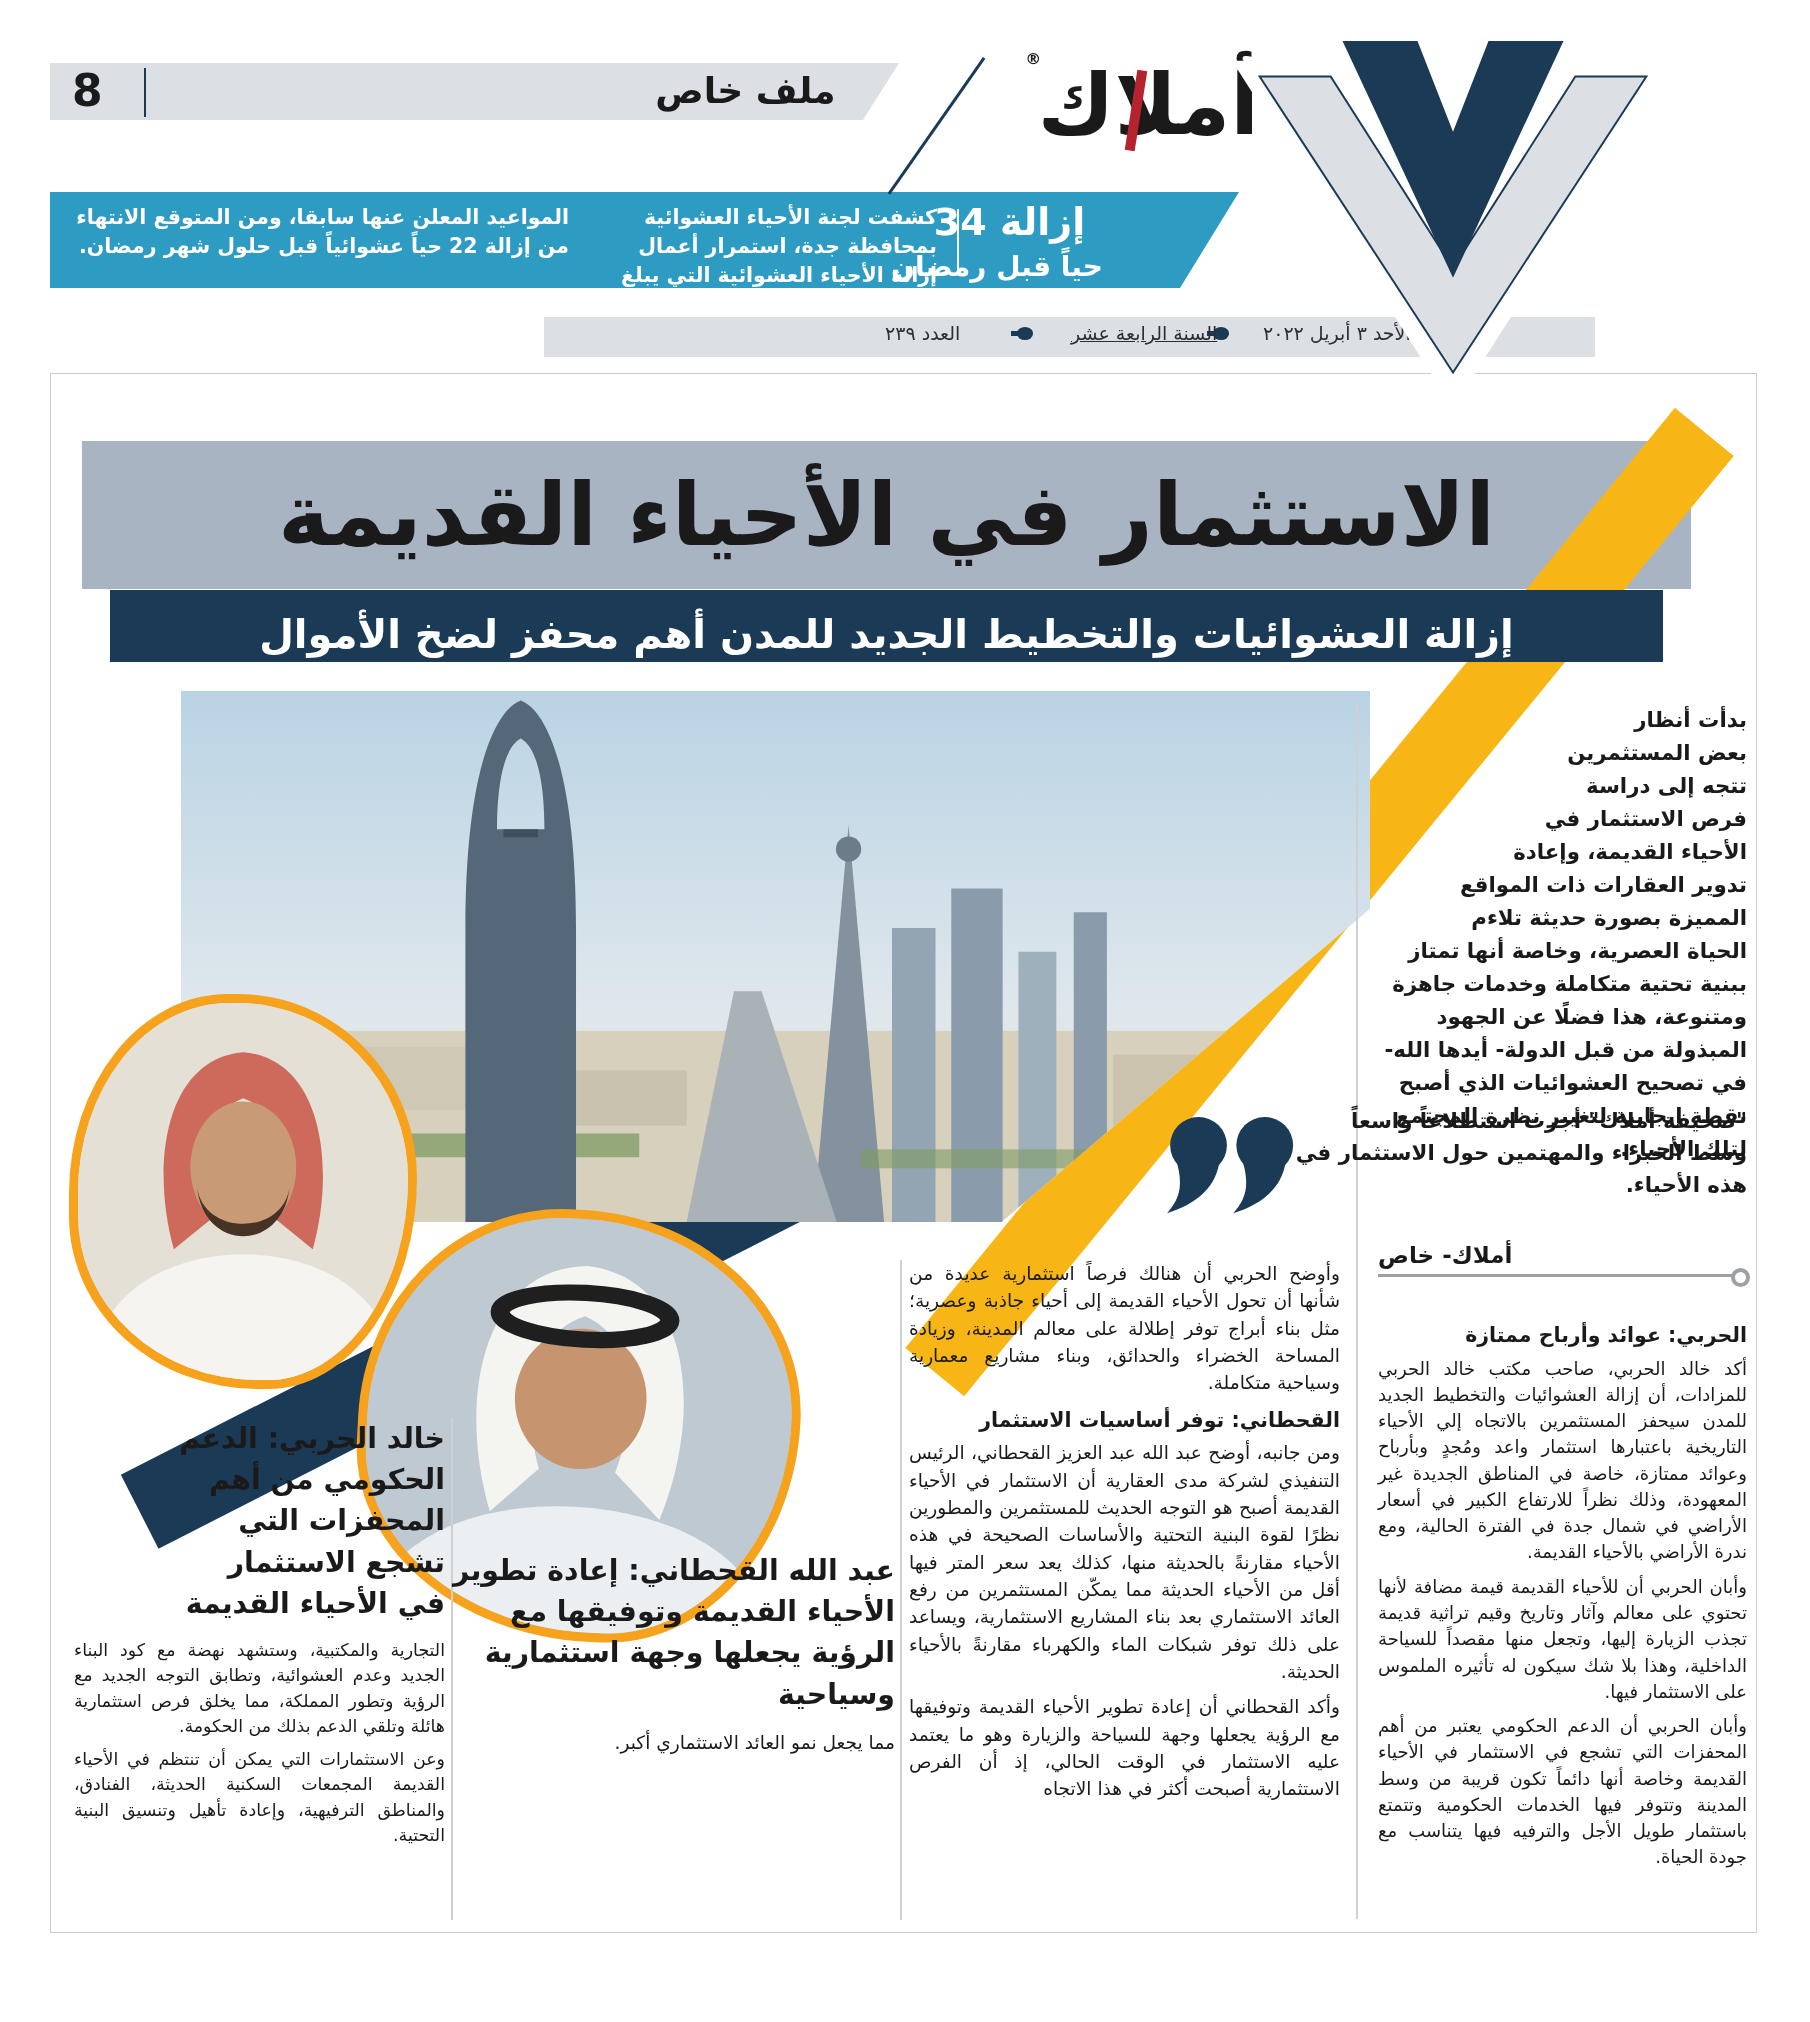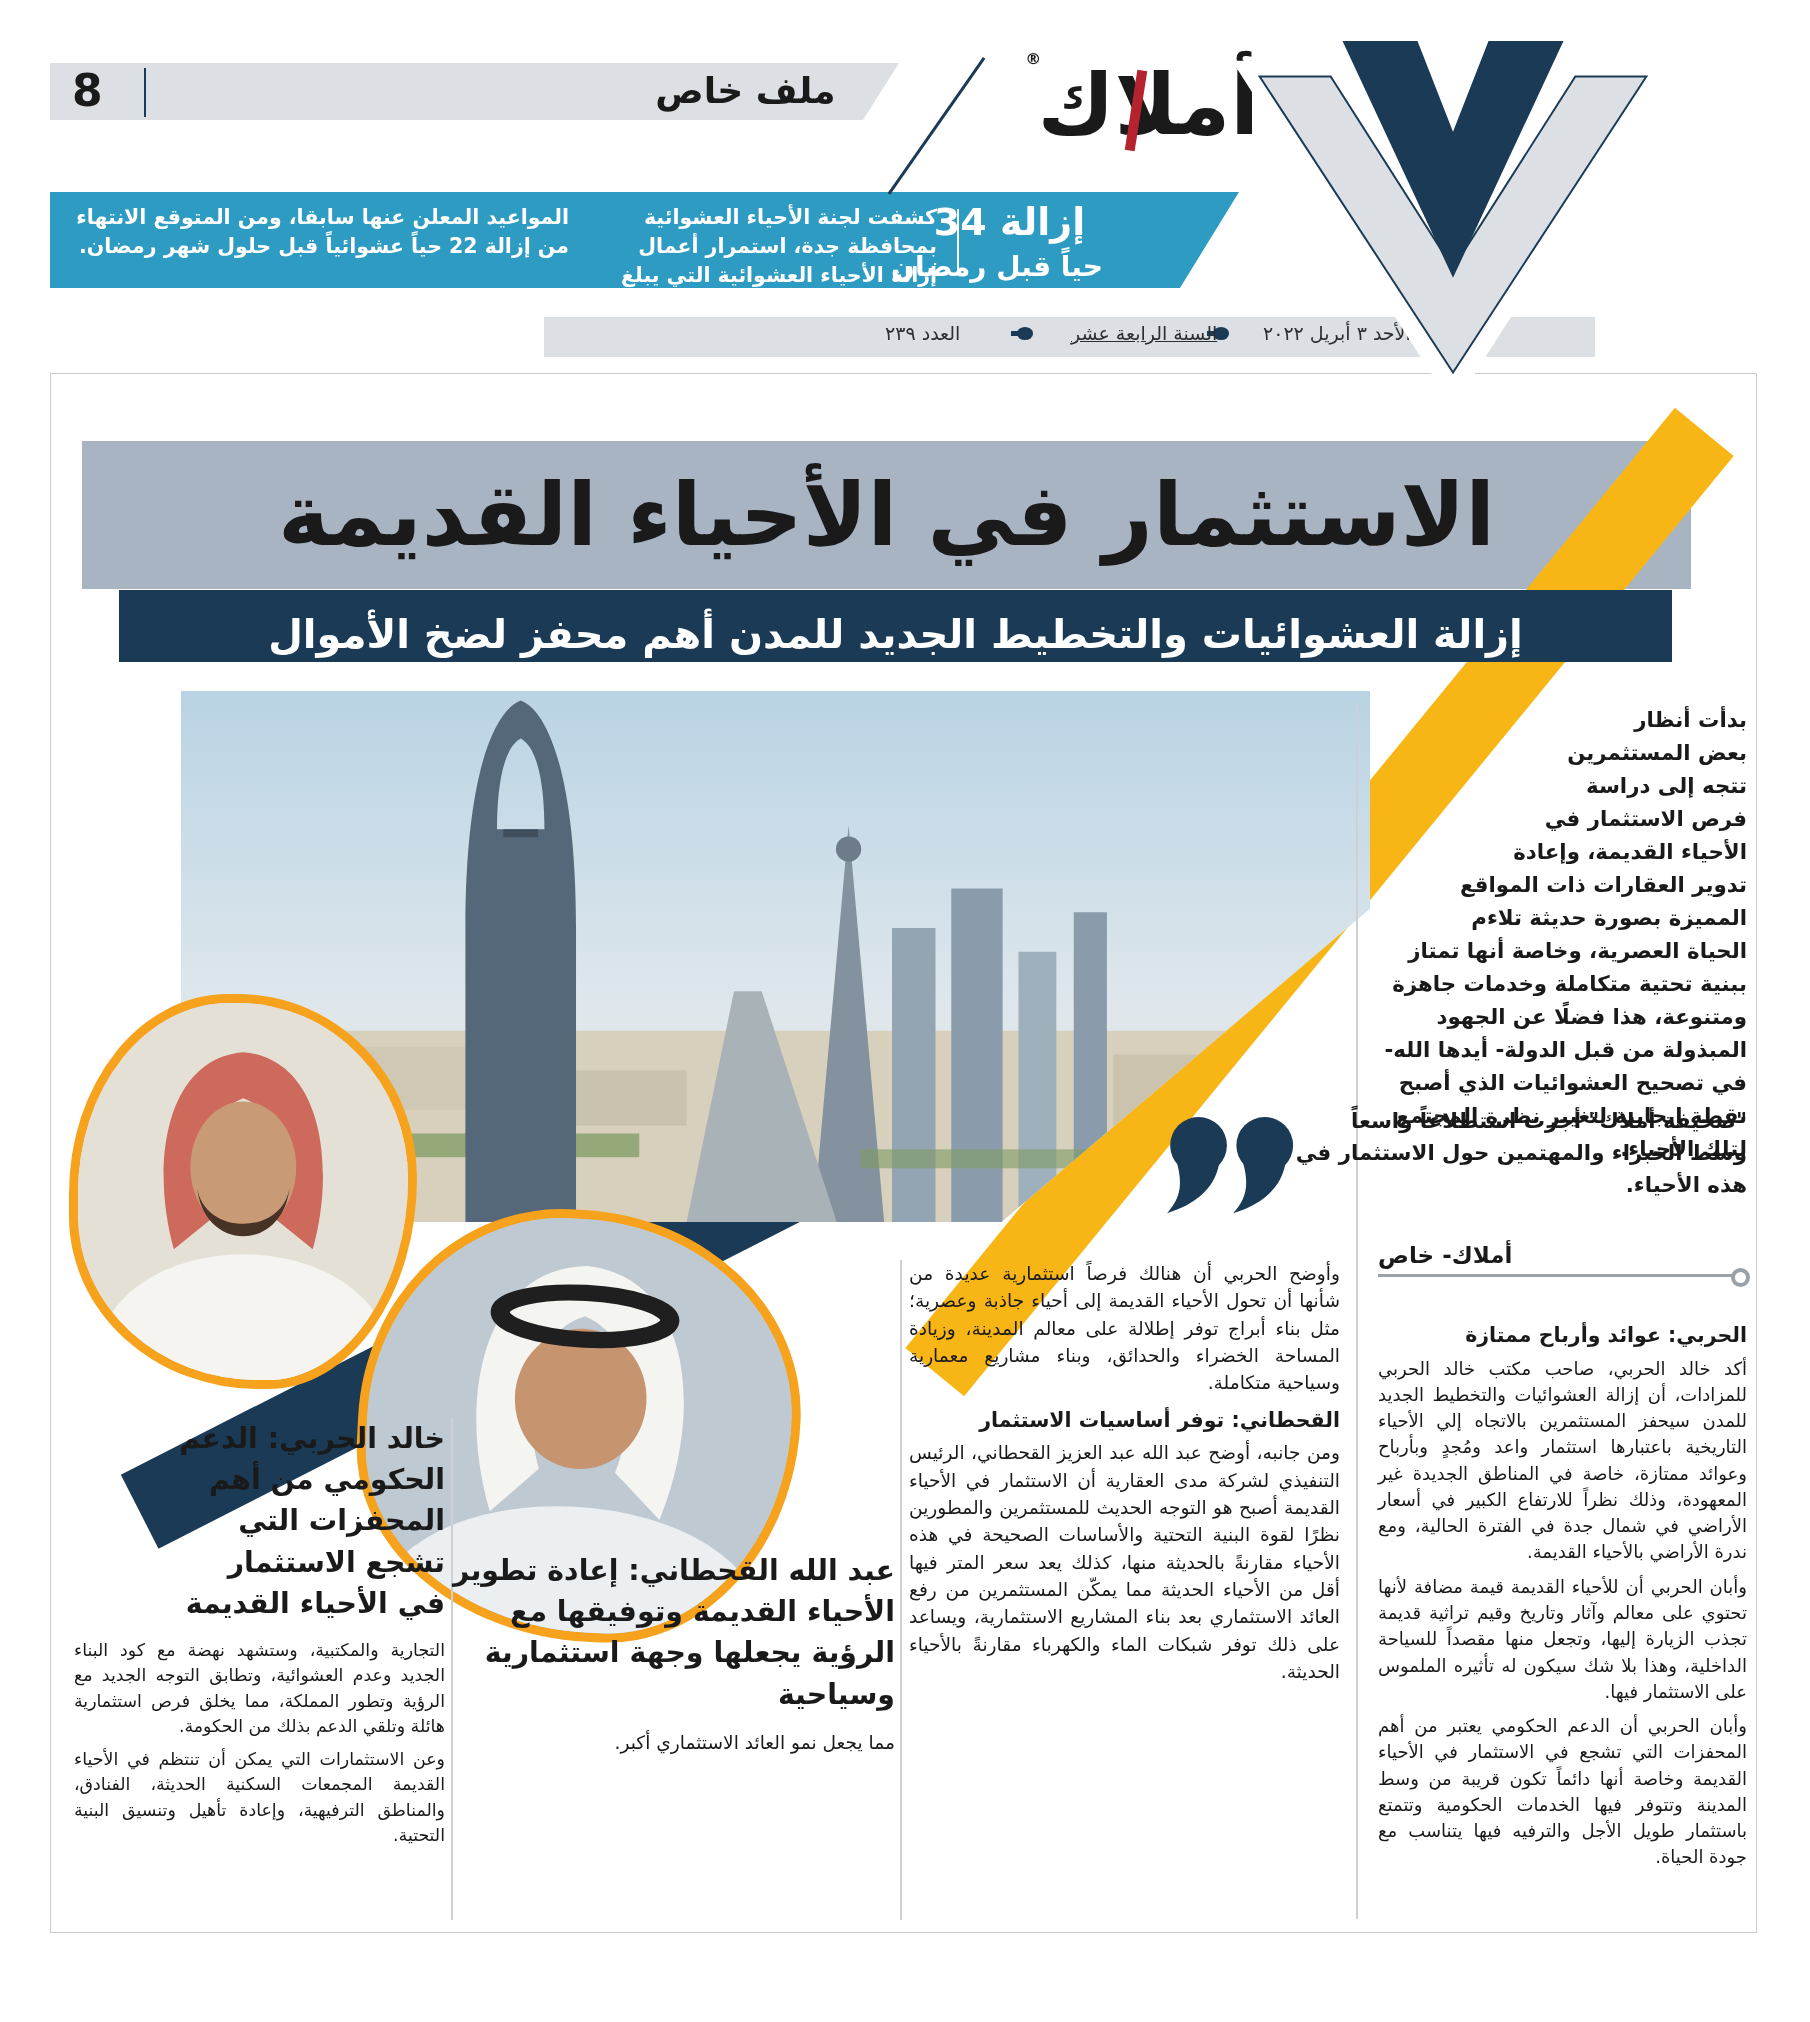--- a/index.html
+++ b/index.html
@@ -32,21 +32,21 @@
   
   .dateband{left:545px;top:317px;width:1051px;height:40px;background:var(--lightgray);z-index:1;}
   .dl{font-size:19px;color:#2b2f33;z-index:2;}
   .dot{width:16px;height:12.6px;background:var(--navy);border-radius:50%;z-index:2;}
   .dot:after{content:"";position:absolute;left:-6.3px;top:4px;width:8px;height:4.7px;background:var(--navy);}
   
   .frame{left:51px;top:373px;width:1705px;height:1558px;border:1.6px solid #c7ccd1;z-index:0;}
   .hlbg{left:83px;top:441px;width:1609px;height:148px;background:var(--steel);z-index:2;}
   .ystripe{left:713px;top:864px;width:1215px;height:76px;background:var(--yellow);transform:rotate(-50.7deg);z-index:2;}
   .headline{left:83px;top:441px;width:1609px;height:148px;text-align:center;font-size:87px;font-weight:bold;line-height:148px;z-index:4;white-space:nowrap;}
-  .subbar{left:120px;top:590px;width:1553px;height:72px;background:var(--navy);z-index:3;}
+  .subbar{left:111px;top:590px;width:1553px;height:72px;background:var(--navy);z-index:3;}
   .subhead{position:absolute;left:0;top:0;width:100%;height:100%;text-align:center;color:#fff;font-size:40px;font-weight:bold;line-height:88px;white-space:nowrap;}
   
   .photo{left:182px;top:691px;width:1189px;height:531px;z-index:3;clip-path:polygon(0 0,100% 0,100% 41%,69% 100%,0 100%);}
   .navstripe{left:95px;top:1280px;width:838px;height:83px;background:var(--navy);transform:rotate(-27deg);z-index:2;}
   .qicon{left:1168px;top:1112px;width:134px;height:103px;z-index:4;}
   .qicon path,.qicon circle{fill:var(--navy);}
   .blob{z-index:3;background:var(--orange);border-radius:47% 53% 44% 56% / 52% 48% 55% 45%;}
   .blob .inner{position:absolute;left:8.7px;top:8.7px;right:8.7px;bottom:8.7px;overflow:hidden;border-radius:47% 53% 44% 56% / 52% 48% 55% 45%;background:#dfe3e8;}
   .blob-harbi{left:70px;top:994px;width:348px;height:395px;}
   .blob-qahtani{left:359px;top:1210px;width:442px;height:431px;transform:rotate(3deg);}
@@ -194,20 +194,21 @@
     <div class="colhead">الحربي: عوائد وأرباح ممتازة</div>
     <p>أكد خالد الحربي، صاحب مكتب خالد الحربي للمزادات، أن إزالة العشوائيات والتخطيط الجديد للمدن سيحفز المستثمرين بالاتجاه إلي الأحياء التاريخية باعتبارها استثمار واعد ومُجدٍ وبأرباح وعوائد ممتازة، خاصة في المناطق الجديدة غير المعهودة، وذلك نظراً للارتفاع الكبير في أسعار الأراضي في شمال جدة في الفترة الحالية، ومع ندرة الأراضي بالأحياء القديمة.</p>
     <p>وأبان الحربي أن للأحياء القديمة قيمة مضافة لأنها تحتوي على معالم وآثار وتاريخ وقيم تراثية قديمة تجذب الزيارة إليها، وتجعل منها مقصداً للسياحة الداخلية، وهذا بلا شك سيكون له تأثيره الملموس على الاستثمار فيها.</p>
     <p>وأبان الحربي أن الدعم الحكومي يعتبر من أهم المحفزات التي تشجع في الاستثمار في الأحياء القديمة وخاصة أنها دائماً تكون قريبة من وسط المدينة وتتوفر فيها الخدمات الحكومية وتتمتع باستثمار طويل الأجل والترفيه فيها يتناسب مع جودة الحياة.</p>
   </div>
 
   <div class="abs txt col2 body">
     <p>وأوضح الحربي أن هنالك فرصاً استثمارية عديدة من شأنها أن تحول الأحياء القديمة إلى أحياء جاذبة وعصرية؛ مثل بناء أبراج توفر إطلالة على معالم المدينة، وزيادة المساحة الخضراء والحدائق، وبناء مشاريع معمارية وسياحية متكاملة.</p>
     <div class="colhead">القحطاني: توفر أساسيات الاستثمار</div>
     <p>ومن جانبه، أوضح عبد الله عبد العزيز القحطاني، الرئيس التنفيذي لشركة مدى العقارية أن الاستثمار في الأحياء القديمة أصبح هو التوجه الحديث للمستثمرين والمطورين نظرًا لقوة البنية التحتية والأساسات الصحيحة في هذه الأحياء مقارنةً بالحديثة منها، كذلك يعد سعر المتر فيها أقل من الأحياء الحديثة مما يمكّن المستثمرين من رفع العائد الاستثماري بعد بناء المشاريع الاستثمارية، ويساعد على ذلك توفر شبكات الماء والكهرباء مقارنةً بالأحياء الحديثة.</p>
+    <p>وأكد القحطاني أن إعادة تطوير الأحياء القديمة وتوفيقها مع الرؤية يجعلها وجهة للسياحة والزيارة وهو ما يعتمد عليه الاستثمار في الوقت الحالي، إذ أن الفرص الاستثمارية أصبحت أكثر في هذا الاتجاه</p>
   </div>
 
   <div class="abs txt col3 body">
     <div class="pull">عبد الله القحطاني: إعادة تطوير الأحياء القديمة وتوفيقها مع الرؤية يجعلها وجهة استثمارية وسياحية</div>
     <p>مما يجعل نمو العائد الاستثماري أكبر.</p>
   </div>
 
   <div class="abs txt col4 body">
     <div class="pull narrow">خالد الحربي: الدعم الحكومي من أهم المحفزات التي تشجع الاستثمار في الأحياء القديمة</div>
     <p>التجارية والمكتبية، وستشهد نهضة مع كود البناء الجديد وعدم العشوائية، وتطابق التوجه الجديد مع الرؤية وتطور المملكة، مما يخلق فرص استثمارية هائلة وتلقي الدعم بذلك من الحكومة.</p>

